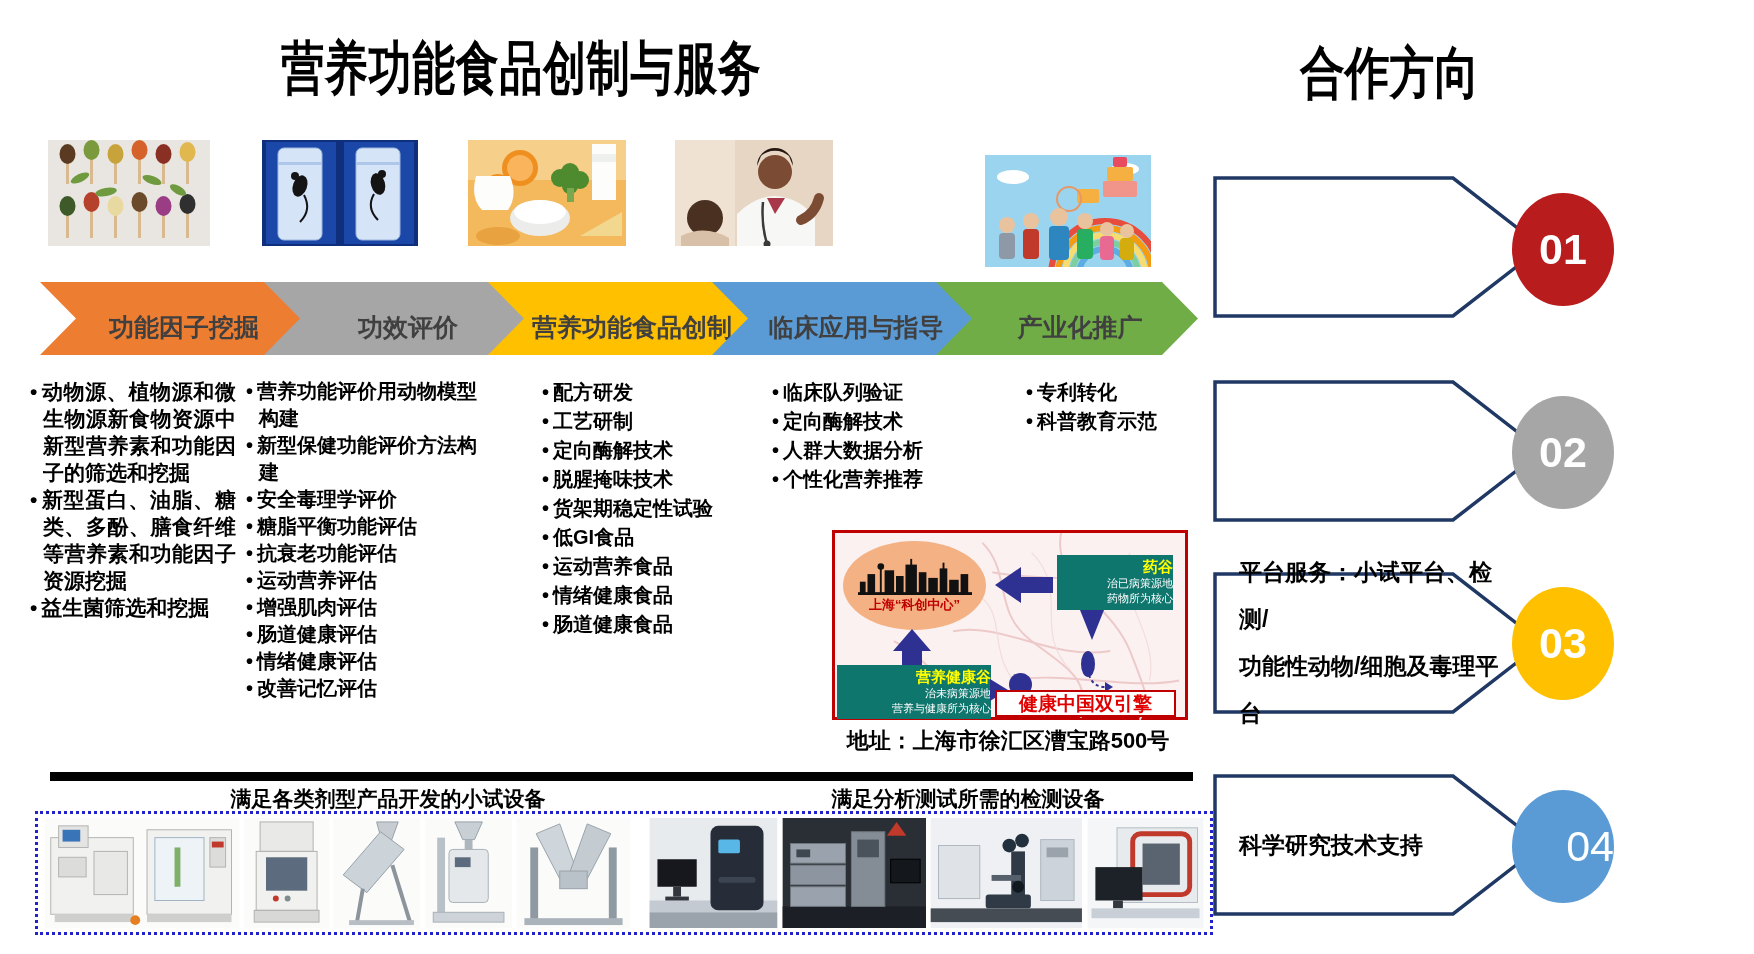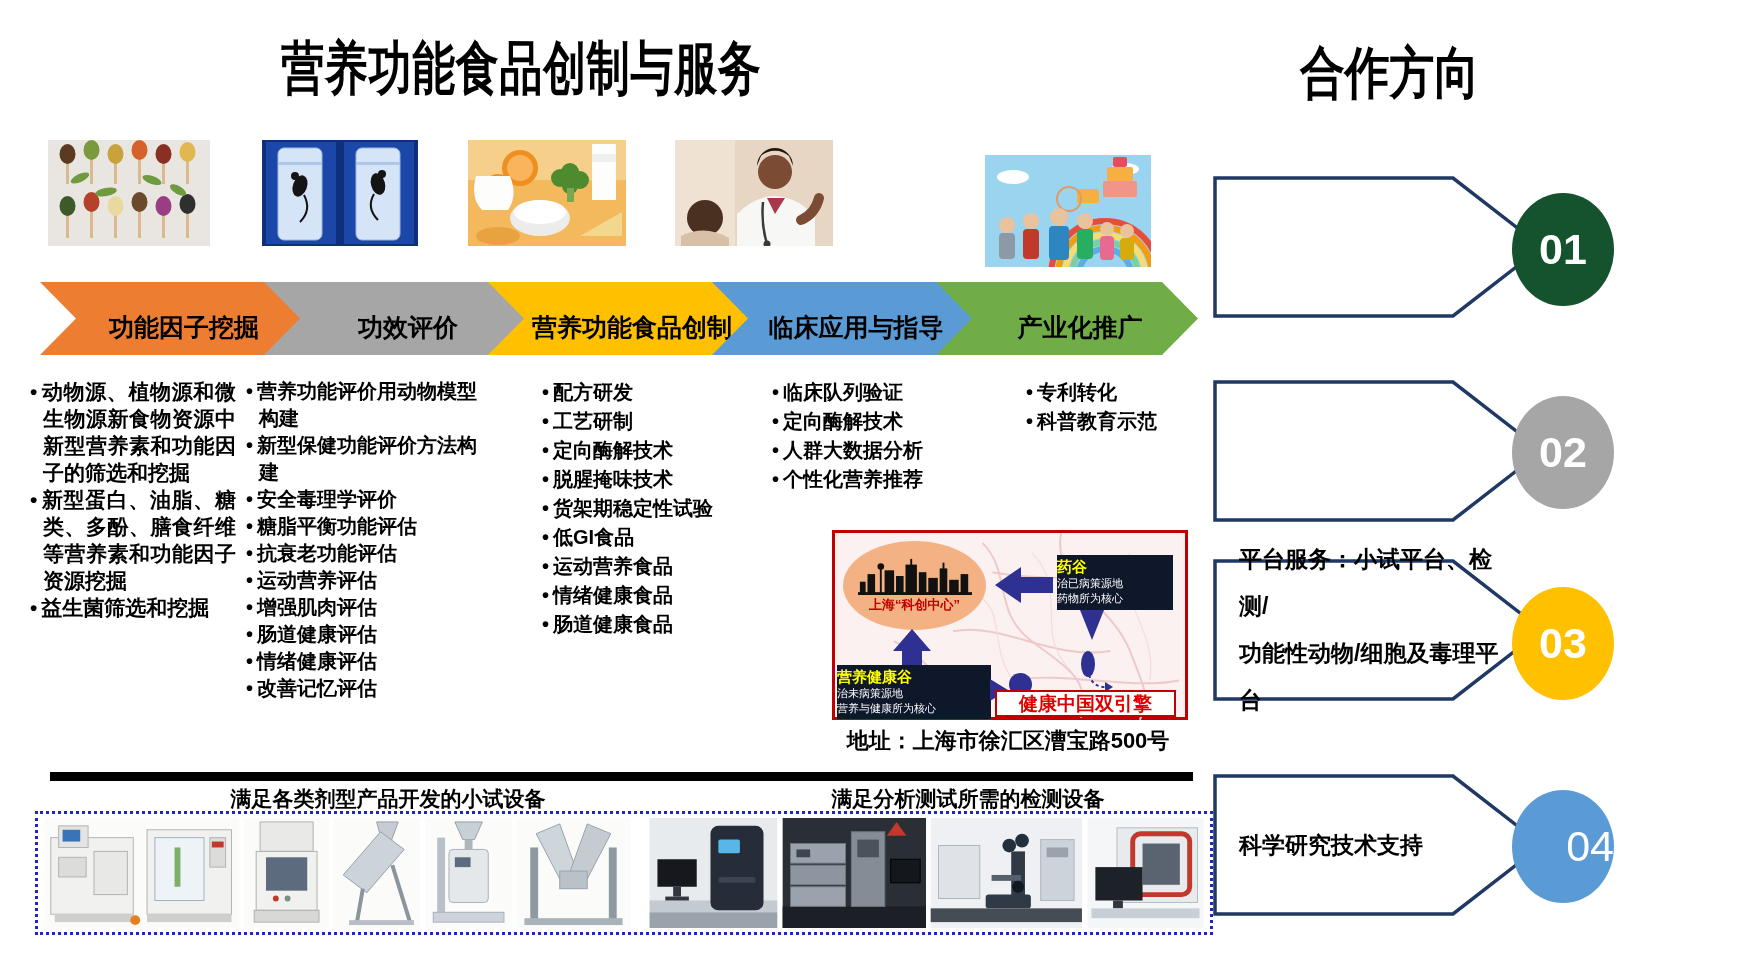--- a/index.html
+++ b/index.html
@@ -17,42 +17,42 @@
   .stage-photo svg{display:block;width:100%;height:100%;}
   #photo-1{left:48px;width:162px;}
   #photo-2{left:262px;width:156px;}
   #photo-3{left:468px;width:158px;}
   #photo-4{left:675px;width:158px;}
   #photo-5{left:985px;top:155px;width:166px;height:112px;}
 
   
   .chevron{position:absolute;top:282px;height:73px;width:262px;display:flex;align-items:center;
     justify-content:center;clip-path:polygon(0 0,226px 0,100% 50%,226px 100%,0 100%,36px 50%);}
-  .chevron .lbl{color:#000000;font-weight:700;font-size:25px;padding-left:26px;white-space:nowrap;margin-top:18px;}
+  .chevron .lbl{color:#404040;font-weight:700;font-size:25px;padding-left:26px;white-space:nowrap;margin-top:18px;}
   #chev-1{left:40px;}#chev-2{left:264px;}#chev-3{left:488px;}#chev-4{left:712px;}#chev-5{left:936px;}
 
   
   .stage-list{position:absolute;top:378px;margin:0;padding:0;list-style:none;font-weight:700;}
   .stage-list li{padding-left:13px;text-indent:-13px;}
   .stage-list li::before{content:"•";margin-right:4px;}
   #list-1{left:30px;width:206px;font-size:21px;line-height:27px;text-align:justify;}
   #list-2{left:246px;width:234px;font-size:20px;line-height:27px;}
   #list-3{left:542px;width:258px;font-size:20px;line-height:29px;}
   #list-4{left:772px;width:195px;font-size:20px;line-height:29px;}
   #list-5{left:1026px;width:155px;font-size:20px;line-height:29px;}
 
   
   .map{position:absolute;left:832px;top:530px;width:356px;height:190px;background:#fbf1f1;
        border:3px solid #C00000;box-sizing:border-box;}
   .map .roads{position:absolute;inset:0;}
   .map-ellipse{position:absolute;left:8px;top:8px;width:143px;height:89px;background:#F4B183;
        border-radius:50%;display:flex;flex-direction:column;align-items:center;justify-content:center;}
   .map-ellipse .skyline{width:116px;height:38px;}
   .map-ellipse .elabel{color:#C00000;font-size:13px;font-weight:700;margin-top:1px;white-space:nowrap;}
-  .mbox{position:absolute;background:#0f172a;color:#fff;text-align:left;padding-top:3px;box-sizing:border-box;}
+  .mbox{position:absolute;background:#0f766e;color:#fff;text-align:right;padding-top:3px;box-sizing:border-box;}
   .mbox .mtitle{color:#FFFF00;font-weight:700;font-size:15px;line-height:18px;}
   .mbox .mline{font-size:11px;line-height:15px;}
   #pharma-box{left:222px;top:22px;width:116px;height:55px;}
   #nutri-box{left:2px;top:132px;width:154px;height:54px;}
   .tri-down{position:absolute;left:245px;top:77px;width:0;height:0;
      border-left:12px solid transparent;border-right:12px solid transparent;border-top:30px solid #2E3192;}
   .tri-right{position:absolute;left:155px;top:146px;width:0;height:0;
      border-top:11px solid transparent;border-bottom:11px solid transparent;border-left:18px solid #2E3192;}
   .marker-circle{position:absolute;left:174px;top:140px;width:23px;height:23px;border-radius:50%;background:#2E3192;}
   .marker-oval{position:absolute;left:246px;top:118px;width:14px;height:26px;border-radius:50%;background:#2E3192;}
@@ -71,21 +71,21 @@
   .equip-box{position:absolute;left:35px;top:811px;width:1178px;height:124px;box-sizing:border-box;
      border:3px dotted #2222CC;display:flex;align-items:center;padding:4px 6px;gap:4px;}
   .equip-box svg{display:block;height:110px;}
   .gap-before{margin-left:14px;}
 
   
   .pennant{position:absolute;left:1213px;width:332px;height:142px;}
   .pennant svg{position:absolute;inset:0;}
   .pennant .ptext{position:absolute;left:26px;top:0;width:274px;height:100%;display:flex;align-items:center;
      font-size:23px;font-weight:700;line-height:47px;white-space:pre-line;}
-  #pen-1{top:176px;}#pen-2{top:380px;}#pen-3{top:559px;}#pen-4{top:774px;}
+  #pen-1{top:176px;}#pen-2{top:380px;}#pen-3{top:572px;}#pen-4{top:774px;}
   .num-circle{position:absolute;left:1512px;width:102px;height:113px;border-radius:50%;
      display:flex;align-items:center;justify-content:center;color:#fff;font-size:43px;font-weight:700;z-index:5;}
   #circ-1{top:193px;}#circ-2{top:396px;}#circ-3{top:587px;}#circ-4{top:790px;font-weight:400;}
 </style>
 </head>
 <body>
 
 <div class="slide">
 
   <div class="main-title">营养功能食品创制与服务</div>
@@ -451,21 +451,21 @@
       <rect x="26" y="84" width="10" height="8" fill="#33383f"></rect>
       <rect x="4" y="92" width="110" height="10" fill="#c9cfd6"></rect>
     </svg>
   </div>
 
   <div class="pennant" id="pen-1">
     <svg viewBox="0 0 332 142">
       <polygon points="2,2 240,2 329,71 240,140 2,140" fill="#ffffff" stroke="#1F3864" stroke-width="3.5"></polygon>
     </svg>
   </div>
-  <div class="num-circle" id="circ-1" style="background: #14532d;">
+  <div class="num-circle" id="circ-1" style="background: #b91c1c;">
     <span>01</span>
   </div>
 
   <div class="pennant" id="pen-2">
     <svg viewBox="0 0 332 142">
       <polygon points="2,2 240,2 329,71 240,140 2,140" fill="#ffffff" stroke="#1F3864" stroke-width="3.5"></polygon>
     </svg>
   </div>
   <div class="num-circle" id="circ-2" style="background: rgb(166, 166, 166);">
     <span>02</span>

